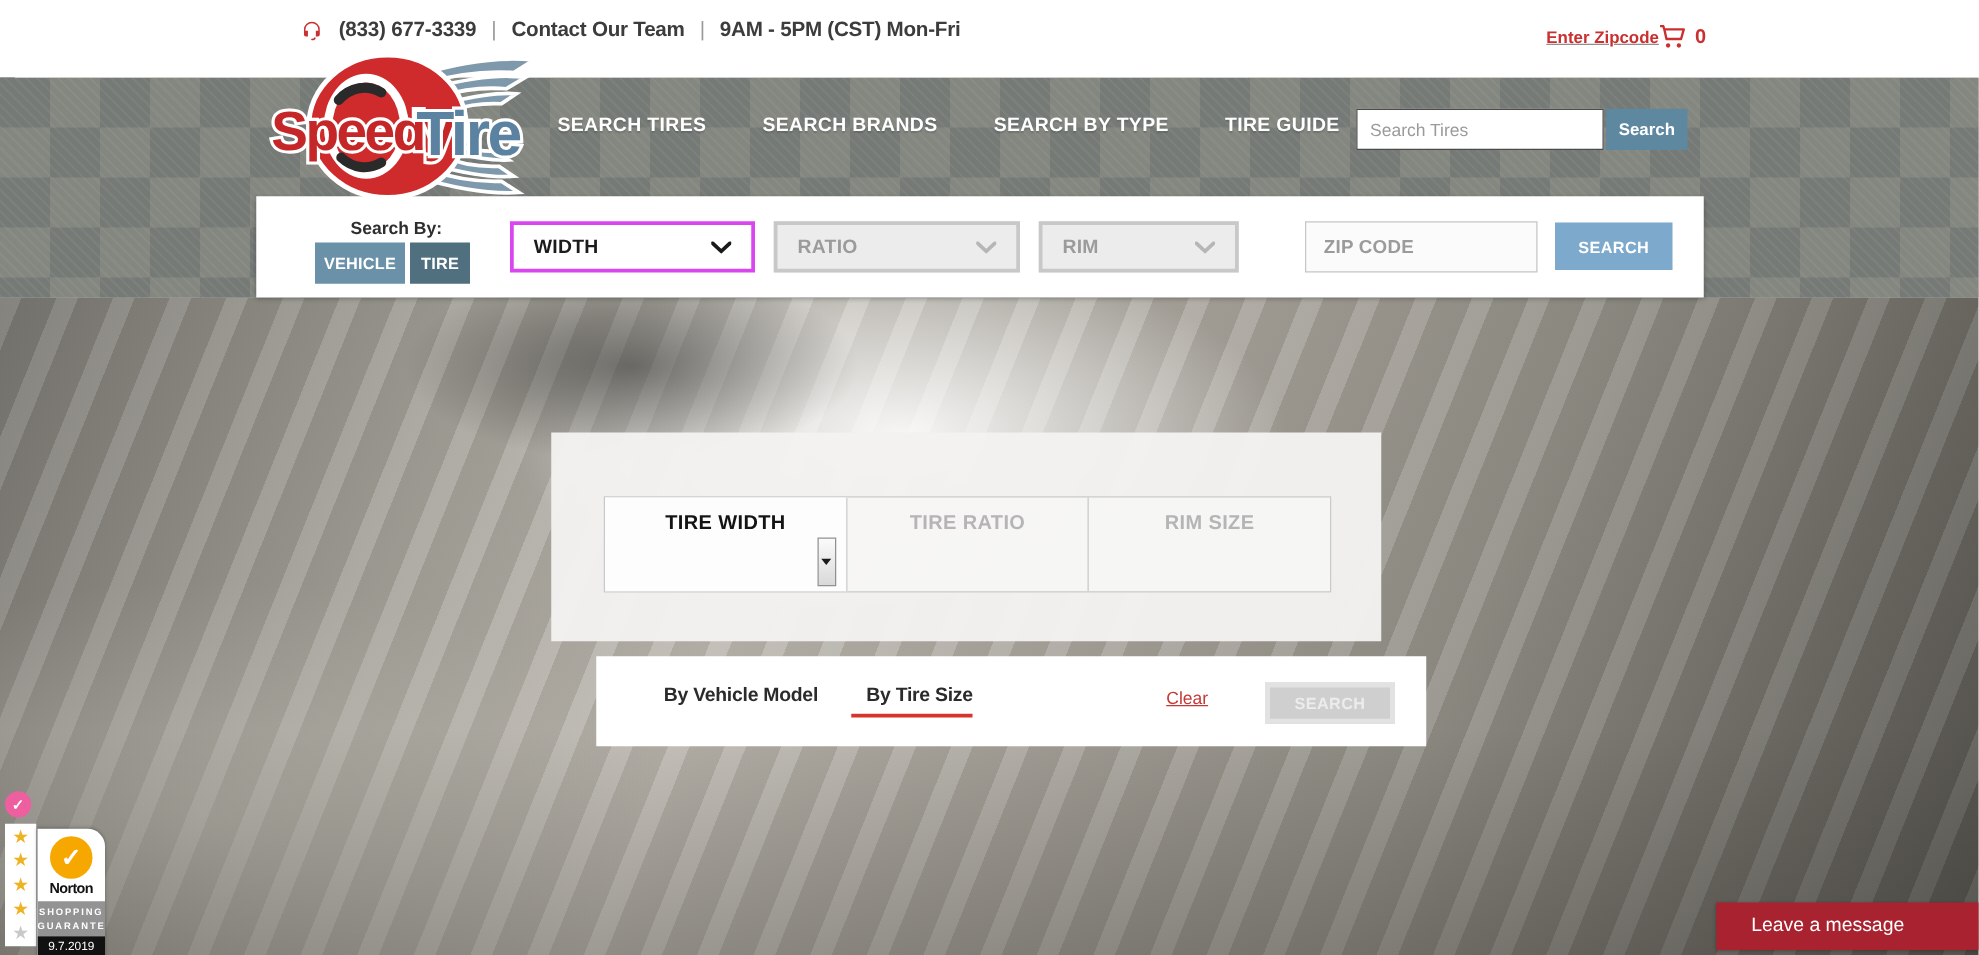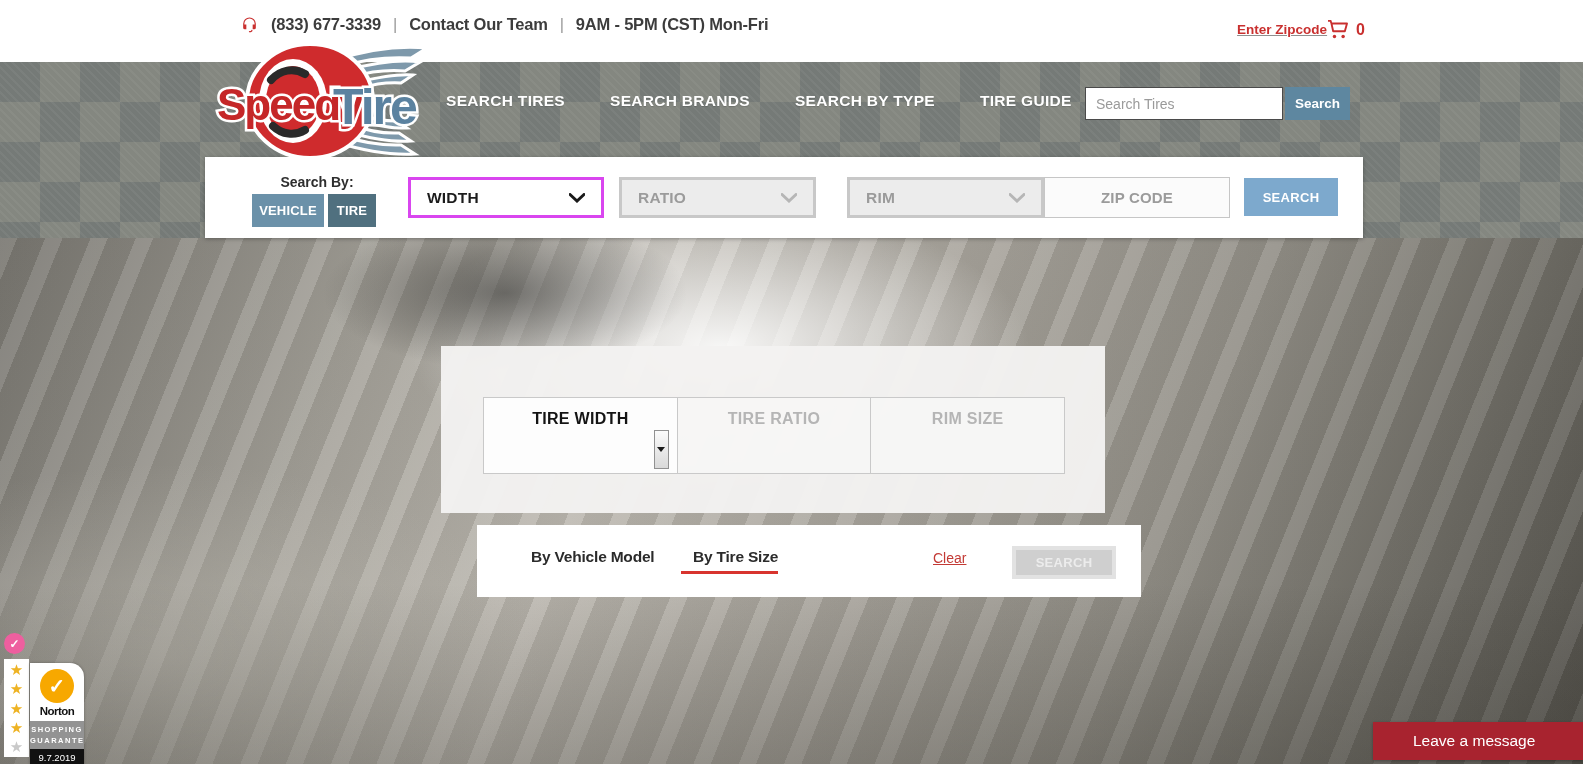--- a/index.html
+++ b/index.html
@@ -51,24 +51,24 @@
   .sb-vehicle { width:72px; background:#6b91a9; }
   .sb-size { width:48px; background:#50707f; }
   .dd { position:absolute; top:20px; height:41px; border:3px solid #d946ef; background:#fff;
         display:flex; align-items:center; justify-content:space-between; padding:0 16px; cursor:pointer; }
   .dd-label { font-size:15.5px; font-weight:700; color:#1c1c1c; letter-spacing:0.2px; }
   .dd.disabled { background:#ececec; border-color:#c8c8c8; cursor:default; }
   .dd.disabled .dd-label { color:#9b9b9b; font-weight:700; }
   .chev { width:16px; height:10px; }
   .dd-width { left:203px; width:196px; }
   .dd-ratio { left:414px; width:197px; }
-  .dd-rim   { left:626px; width:197px;margin-left:16px; }
+  .dd-rim   { left:626px; width:160px; }
   .zip-input { position:absolute; left:839px; top:20px; width:186px; height:41px; border:1px solid #c6c6c6;
                background:#fbfbfb; padding:0 14px; font-size:15px; font-weight:700; color:#333;
-               font-family:"Liberation Sans",sans-serif; outline:none; letter-spacing:0.2px;text-align:center; }
+               font-family:"Liberation Sans",sans-serif; outline:none; letter-spacing:0.2px; }
   .zip-input::placeholder { color:#9b9b9b; }
   .fb-search { position:absolute; left:1039px; top:21px; width:94px; height:38px; background:#7da9cd;
                border:none; color:#fff; font-size:13px; font-weight:700; cursor:pointer;
                font-family:"Liberation Sans",sans-serif; letter-spacing:0.3px; }
 
   
   .hero { position:absolute; top:238px; left:0; width:100%; height:526px;
           background:
             radial-gradient(ellipse 260px 110px at 505px 55px, rgba(42,42,40,0.55), rgba(42,42,40,0) 70%),
             radial-gradient(ellipse 430px 200px at 720px 110px, rgba(255,255,255,0.9), rgba(255,255,255,0) 72%),
@@ -122,21 +122,21 @@
   .norton-circle { width:34px; height:34px; margin:6px auto 2px; border-radius:50%; background:#f7a800;
                    display:flex; align-items:center; justify-content:center; color:#fff;
                    font-size:20px; font-weight:700; }
   .norton-name { text-align:center; font-size:11.5px; font-weight:700; color:#111; letter-spacing:-0.5px; }
   .norton-bar { margin-top:4px; background:#939393; color:#fff; text-align:center; font-size:7.5px;
                 font-weight:700; letter-spacing:1.5px; padding:3px 0 2px; line-height:1.5; }
   .norton-date { background:#111; color:#fff; text-align:center; font-size:9.5px; padding:3px 0; }
 
   
   .chat { position:absolute; right:0; top:722px; width:210px; height:38px; background:#a8232f;
-          z-index:7; display:flex; align-items:center; padding-left:40px; cursor:pointer;
+          z-index:7; display:flex; align-items:center; padding-left:28px; cursor:pointer;
           box-shadow:0 1px 3px rgba(0,0,0,0.3); }
   .chat-label { color:#fff; font-size:15.5px; }
 </style>
 </head>
 <body>
 
 <div id="stage">
 
   <div class="topbar">
     <div class="topbar-left">

